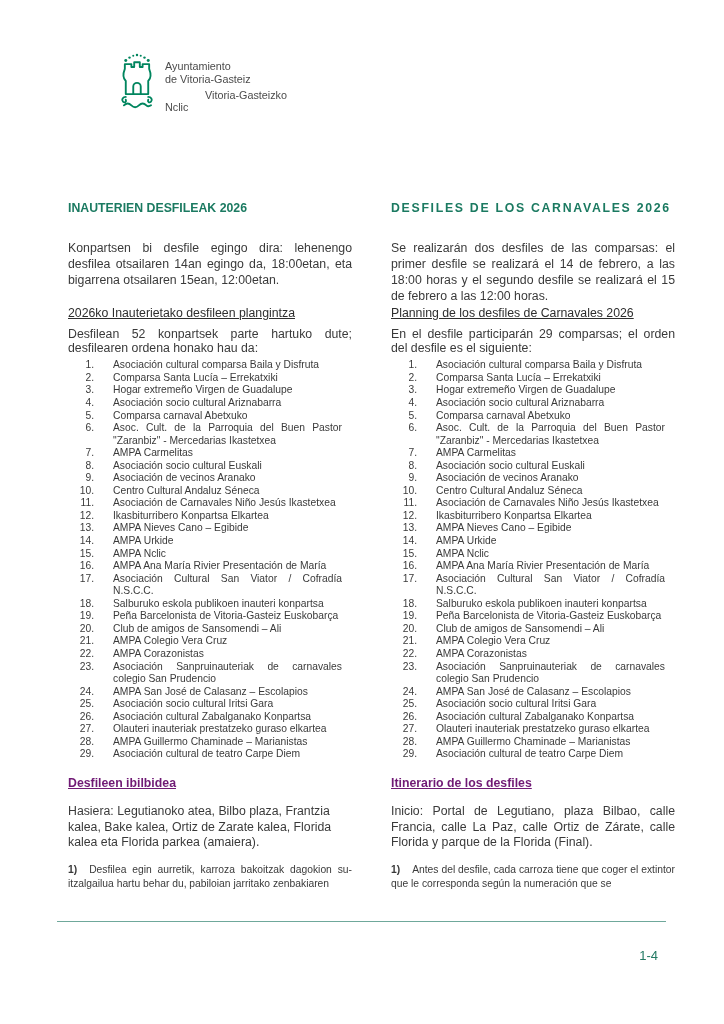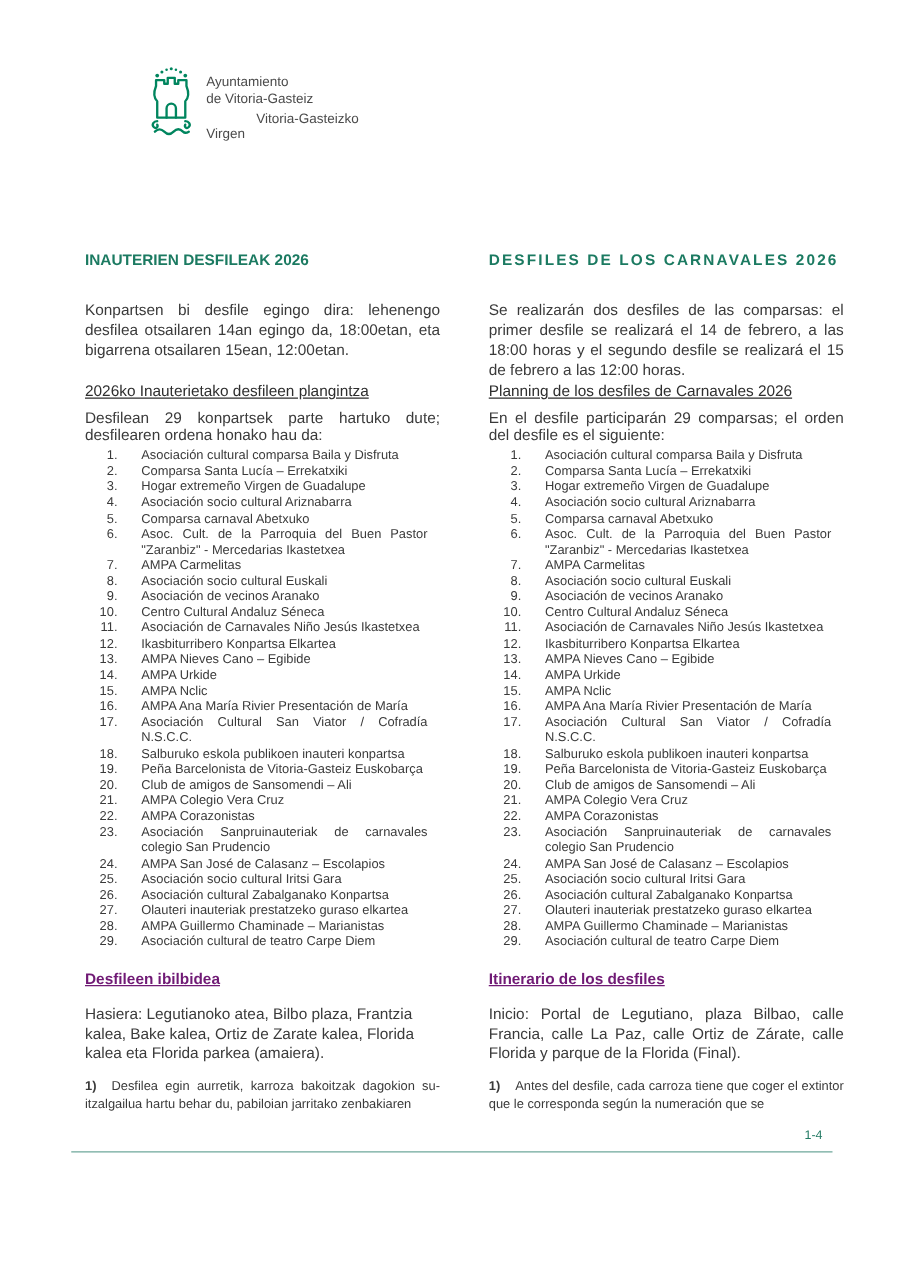--- a/index.html
+++ b/index.html
@@ -47,22 +47,22 @@
   .route { font-size:12.3px; line-height:15.8px; margin-bottom:11.6px; }
   .route.just { text-align:justify; }
   .note { font-size:10.3px; line-height:14px; text-align:justify; }
   .note-num { font-weight:bold; margin-right:12px; }
   
   .footer-rule {
     position:absolute; left:57px; top:921px; width:609px; height:0;
     border-top:1px solid #6fa89b;
   }
   .page-num {
-    position:absolute; top:903px; right:66px;
-    color:#227a63; font-size:10px;
+    position:absolute; top:948px; right:66px;
+    color:#227a63; font-size:13px;
   }
 </style>
 </head>
 <body>
 
 <div class="page">
 
   <div class="header">
     <svg class="emblem" viewBox="0 0 40 62" fill="none" stroke="#00855e" stroke-width="2" stroke-linecap="round" stroke-linejoin="round">
 
@@ -82,36 +82,36 @@
 
       <path d="M8,48 C5,48 3,51 5,53 C7,55 9,53 8,51"></path>
       <path d="M32,48 C35,48 37,51 35,53 C33,55 31,53 32,51"></path>
 
       <path d="M6,57 Q10,53 14,57 Q18,61 22,57 Q26,53 30,57 Q32,59 35,57"></path>
     </svg>
     <div class="org">
       <div>Ayuntamiento</div>
       <div>de Vitoria-Gasteiz</div>
       <div class="grp2">Vitoria-Gasteizko</div>
-      <div>Virgen</div>
+      <div>Nclic</div>
     </div>
   </div>
 
   <div class="main">
 
     <div class="title">INAUTERIEN DESFILEAK 2026</div>
     <div class="title es">DESFILES DE LOS CARNAVALES 2026</div>
 
     <div class="para">Konpartsen bi desfile egingo dira: lehenengo desfilea otsailaren 14an egingo da, 18:00etan, eta bigarrena otsailaren 15ean, 12:00etan.</div>
     <div class="para">Se realizarán dos desfiles de las comparsas: el primer desfile se realizará el 14 de febrero, a las 18:00 horas y el segundo desfile se realizará el 15 de febrero a las 12:00 horas.</div>
 
     <div class="sec-heading">2026ko Inauterietako desfileen plangintza</div>
     <div class="sec-heading">Planning de los desfiles de Carnavales 2026</div>
 
-    <div class="plan-intro">Desfilean 29 konpartsek parte hartuko dute; desfilearen ordena honako hau da:</div>
+    <div class="plan-intro">Desfilean 52 konpartsek parte hartuko dute; desfilearen ordena honako hau da:</div>
     <div class="plan-intro">En el desfile participarán 29 comparsas; el orden del desfile es el siguiente:</div>
 
     <div class="plist">
         <div class="li">
           <span class="li-num">1.</span>
           <span class="li-text">Asociación cultural comparsa Baila y Disfruta</span>
         </div>
         <div class="li">
           <span class="li-num">2.</span>
           <span class="li-text">Comparsa Santa Lucía – Errekatxiki</span>

